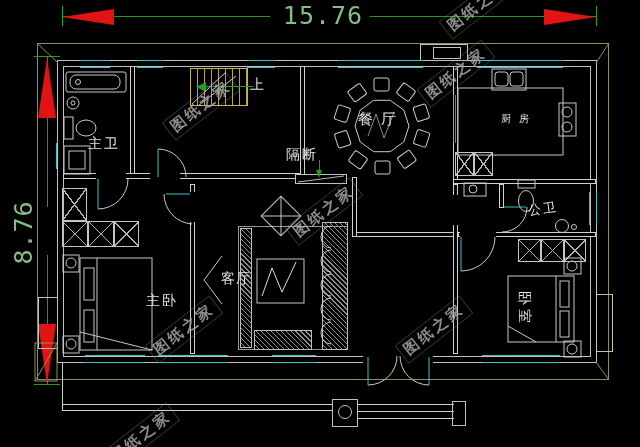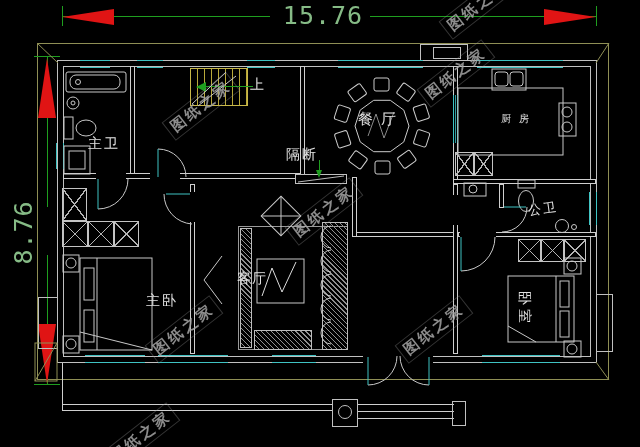--- a/index.html
+++ b/index.html
@@ -269,21 +269,21 @@
     </g>
   </svg>
 
   <div class="lbl" style="left:88px;top:135px;letter-spacing:2px;">主卫</div>
   <div class="lbl" style="left:250px;top:76px;">上</div>
   <div class="lbl" style="left:358px;top:110px;font-size:15px;letter-spacing:8px;">餐厅</div>
   <div class="lbl" style="left:501px;top:112px;font-size:10px;letter-spacing:8px;">厨房</div>
   <div class="lbl" style="left:286px;top:146px;letter-spacing:2px;">隔断</div>
   <div class="lbl" style="left:528px;top:200px;font-size:13px;letter-spacing:2px;transform:rotate(-8deg);">公卫</div>
   <div class="lbl" style="left:146px;top:292px;letter-spacing:2px;">主卧</div>
-  <div class="lbl" style="left:237px;top:270px;letter-spacing:1px;">客厅</div>
+  <div class="lbl" style="left:221px;top:270px;letter-spacing:1px;">客厅</div>
   <div class="lbl" style="left:506px;top:300px;letter-spacing:4px;transform:rotate(90deg);transform-origin:center;">卧室</div>
 
   <div class="wm" style="left:160px;top:95px;">图纸之家</div>
   <div class="wm" style="left:415px;top:62px;">图纸之家</div>
   <div class="wm" style="left:283px;top:200px;">图纸之家</div>
   <div class="wm" style="left:143px;top:318px;">图纸之家</div>
   <div class="wm" style="left:393px;top:318px;">图纸之家</div>
   <div class="wm" style="left:100px;top:425px;">图纸之家</div>
   <div class="wm" style="left:437px;top:-6px;">图纸之家</div>
 

